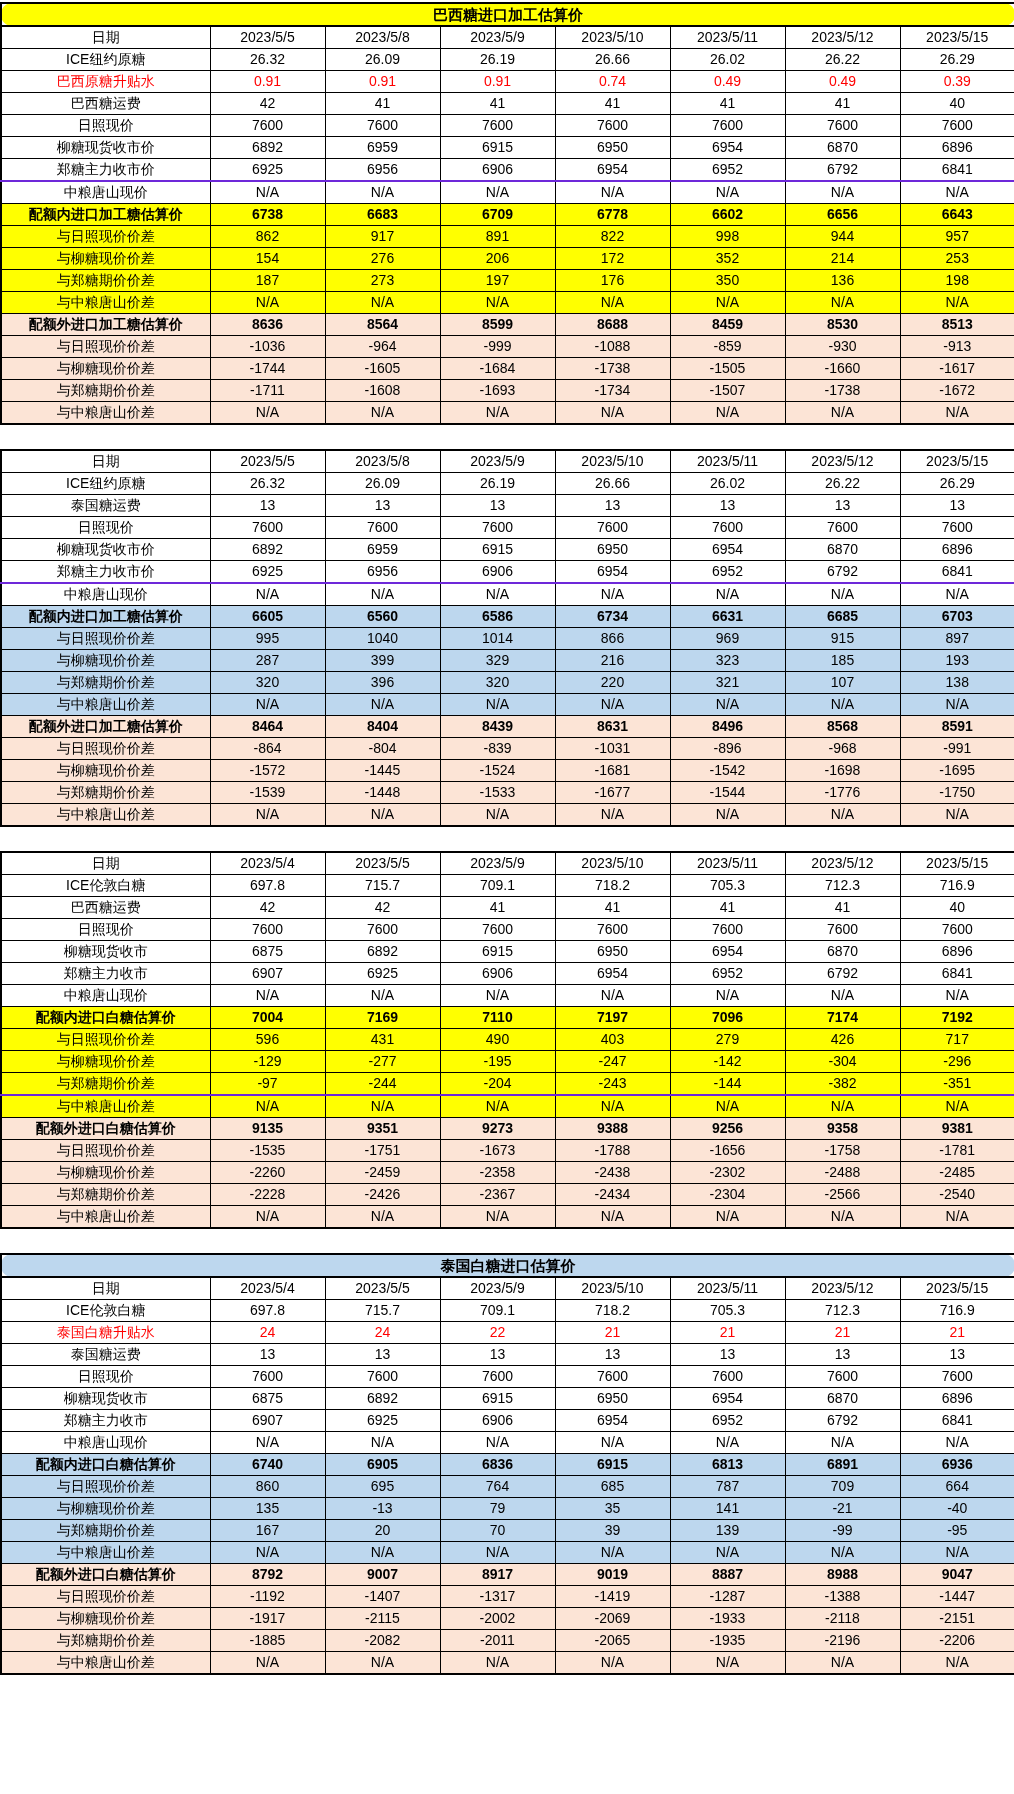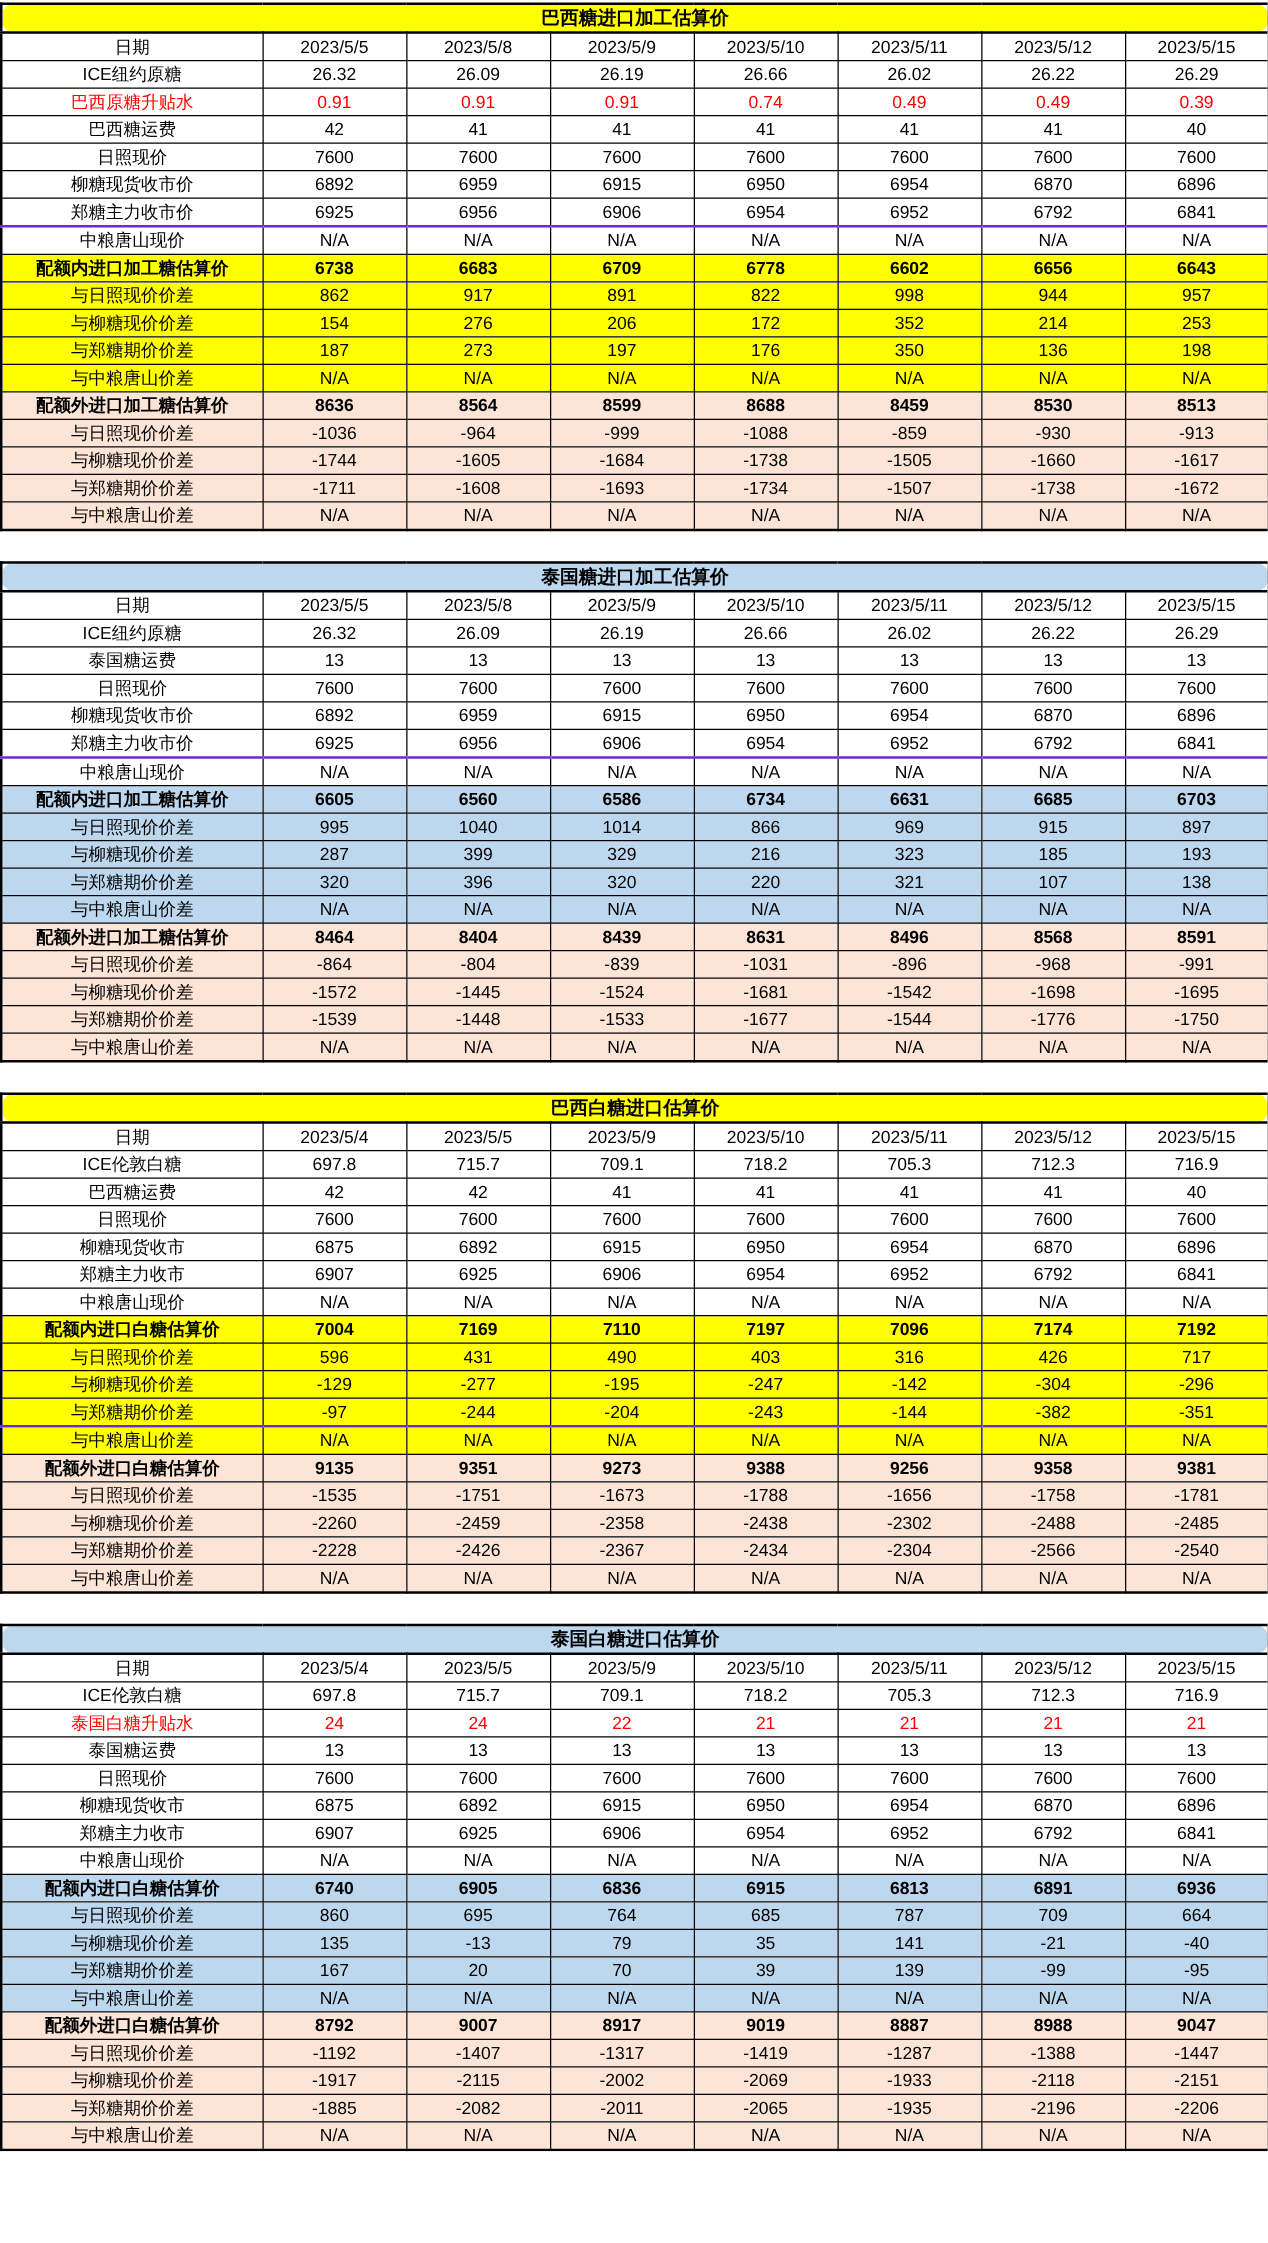--- a/index.html
+++ b/index.html
@@ -252,23 +252,20 @@
         <col class="c-lab">
         <col class="c-val">
         <col class="c-val">
         <col class="c-val">
         <col class="c-val">
         <col class="c-val">
         <col class="c-val">
         <col class="c-val">
       </colgroup>
       <tbody>
-        <tr>
-          <td colspan="8" class="title">泰国糖进口加工估算价</td>
-        </tr>
         <tr class="bg-white">
           <td class="lab">日期</td>
           <td>2023/5/5</td>
           <td>2023/5/8</td>
           <td>2023/5/9</td>
           <td>2023/5/10</td>
           <td>2023/5/11</td>
           <td>2023/5/12</td>
           <td>2023/5/15</td>
         </tr>
@@ -439,23 +436,20 @@
         <col class="c-lab">
         <col class="c-val">
         <col class="c-val">
         <col class="c-val">
         <col class="c-val">
         <col class="c-val">
         <col class="c-val">
         <col class="c-val">
       </colgroup>
       <tbody>
-        <tr>
-          <td colspan="8" class="title">巴西白糖进口估算价</td>
-        </tr>
         <tr class="bg-white">
           <td class="lab">日期</td>
           <td>2023/5/4</td>
           <td>2023/5/5</td>
           <td>2023/5/9</td>
           <td>2023/5/10</td>
           <td>2023/5/11</td>
           <td>2023/5/12</td>
           <td>2023/5/15</td>
         </tr>
@@ -528,21 +522,21 @@
           <td>7096</td>
           <td>7174</td>
           <td>7192</td>
         </tr>
         <tr class="bg-accent">
           <td class="lab">与日照现价价差</td>
           <td>596</td>
           <td>431</td>
           <td>490</td>
           <td>403</td>
-          <td>316</td>
+          <td>279</td>
           <td>426</td>
           <td>717</td>
         </tr>
         <tr class="bg-accent">
           <td class="lab">与柳糖现价价差</td>
           <td>-129</td>
           <td>-277</td>
           <td>-195</td>
           <td>-247</td>
           <td>-142</td>

